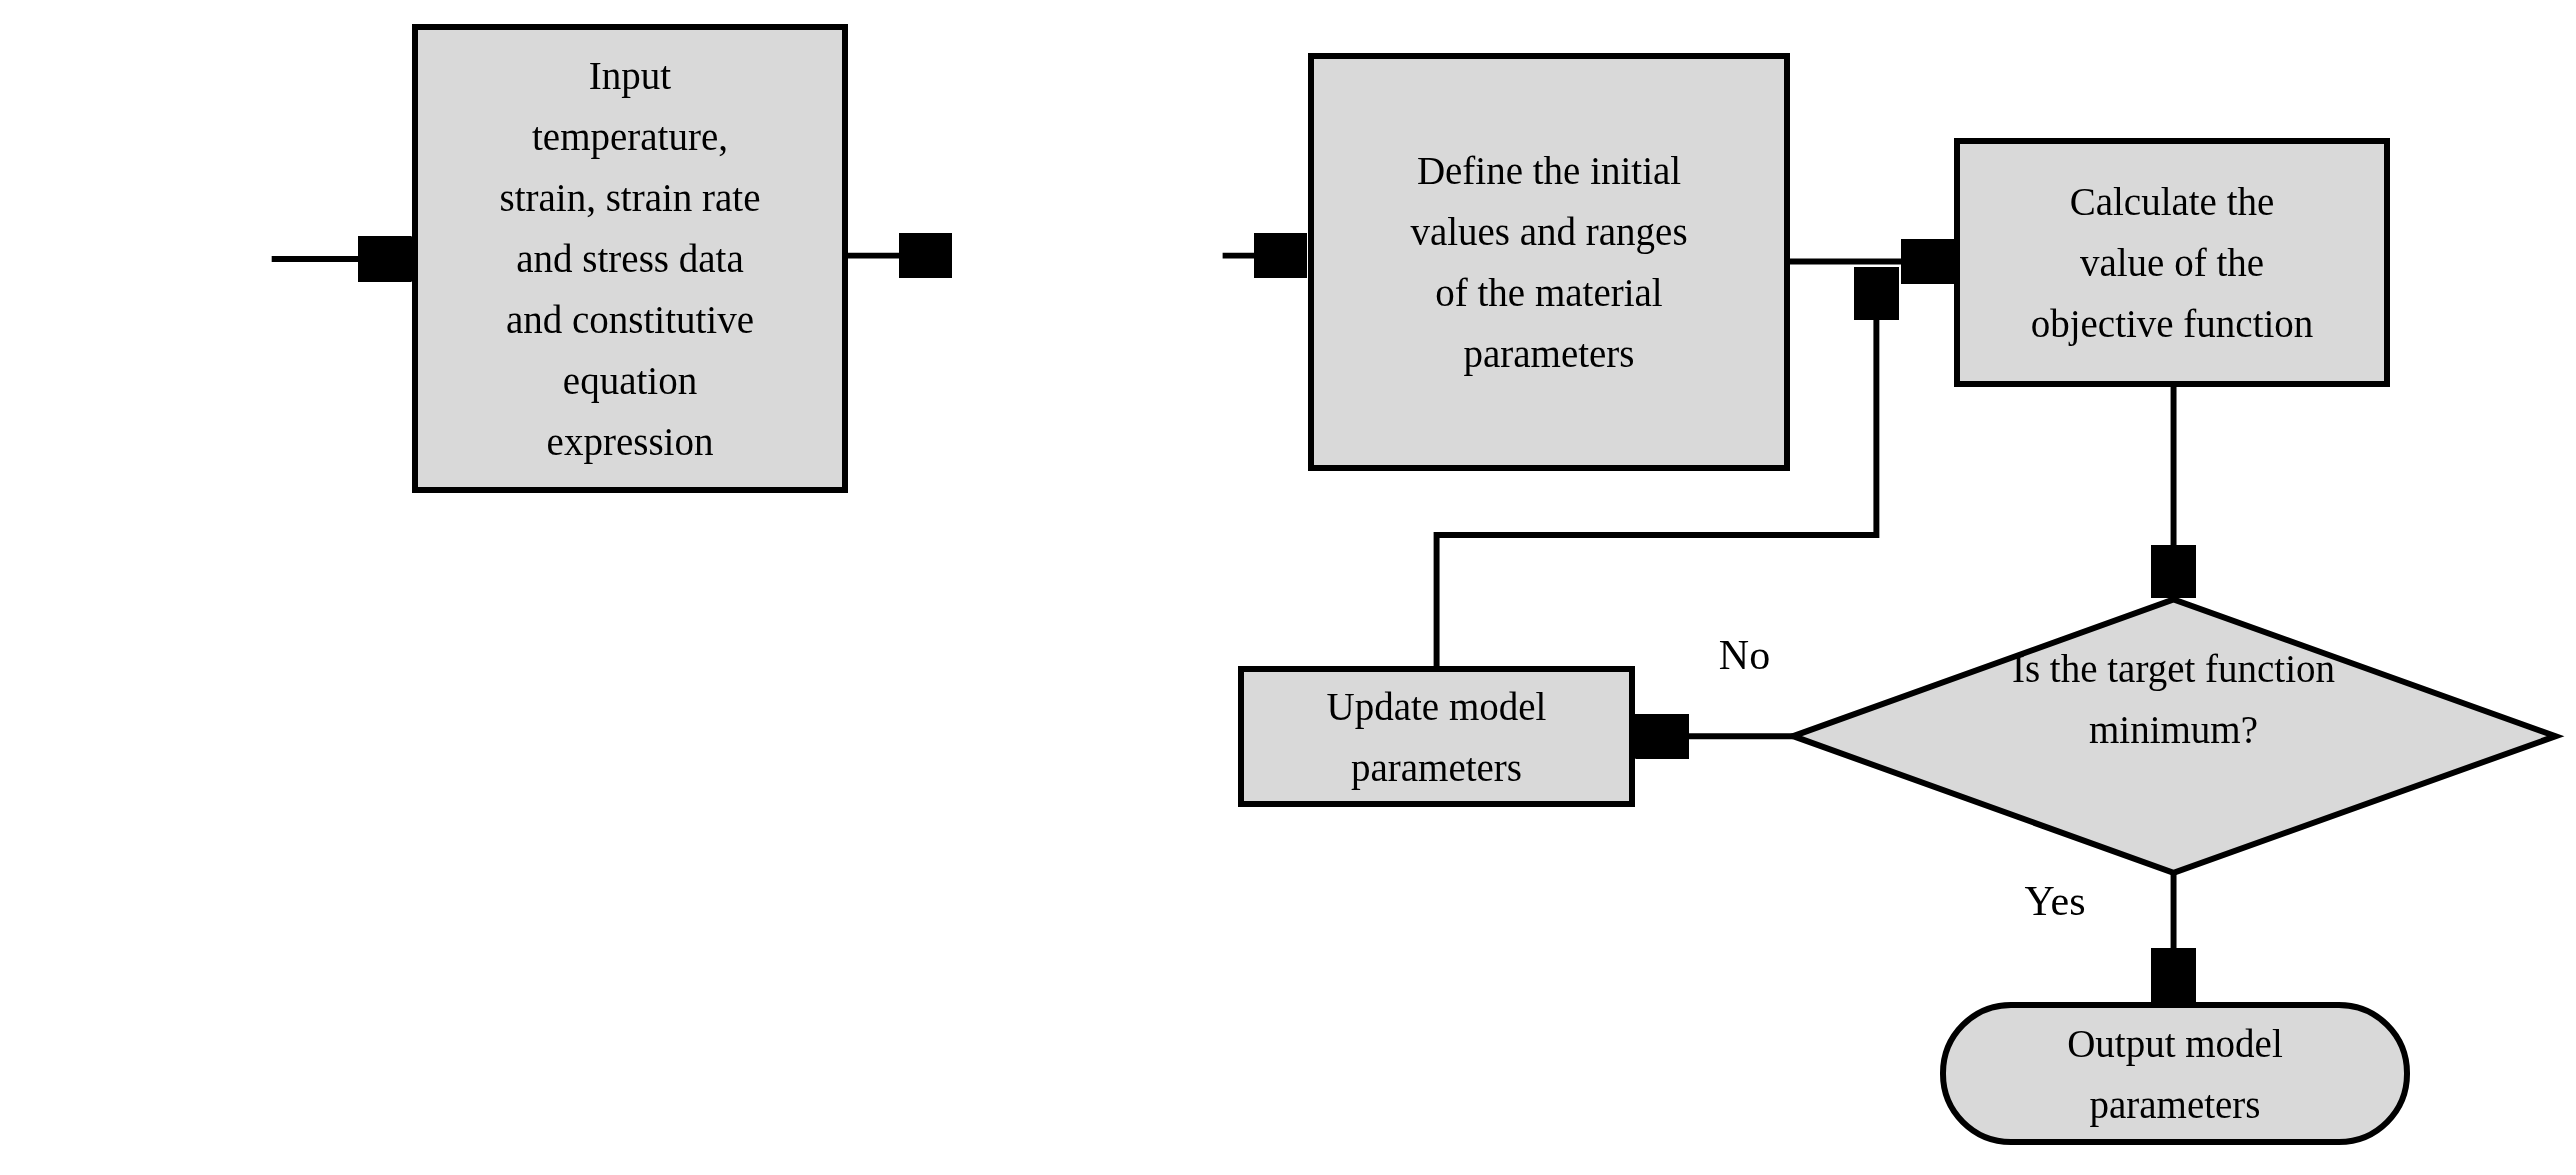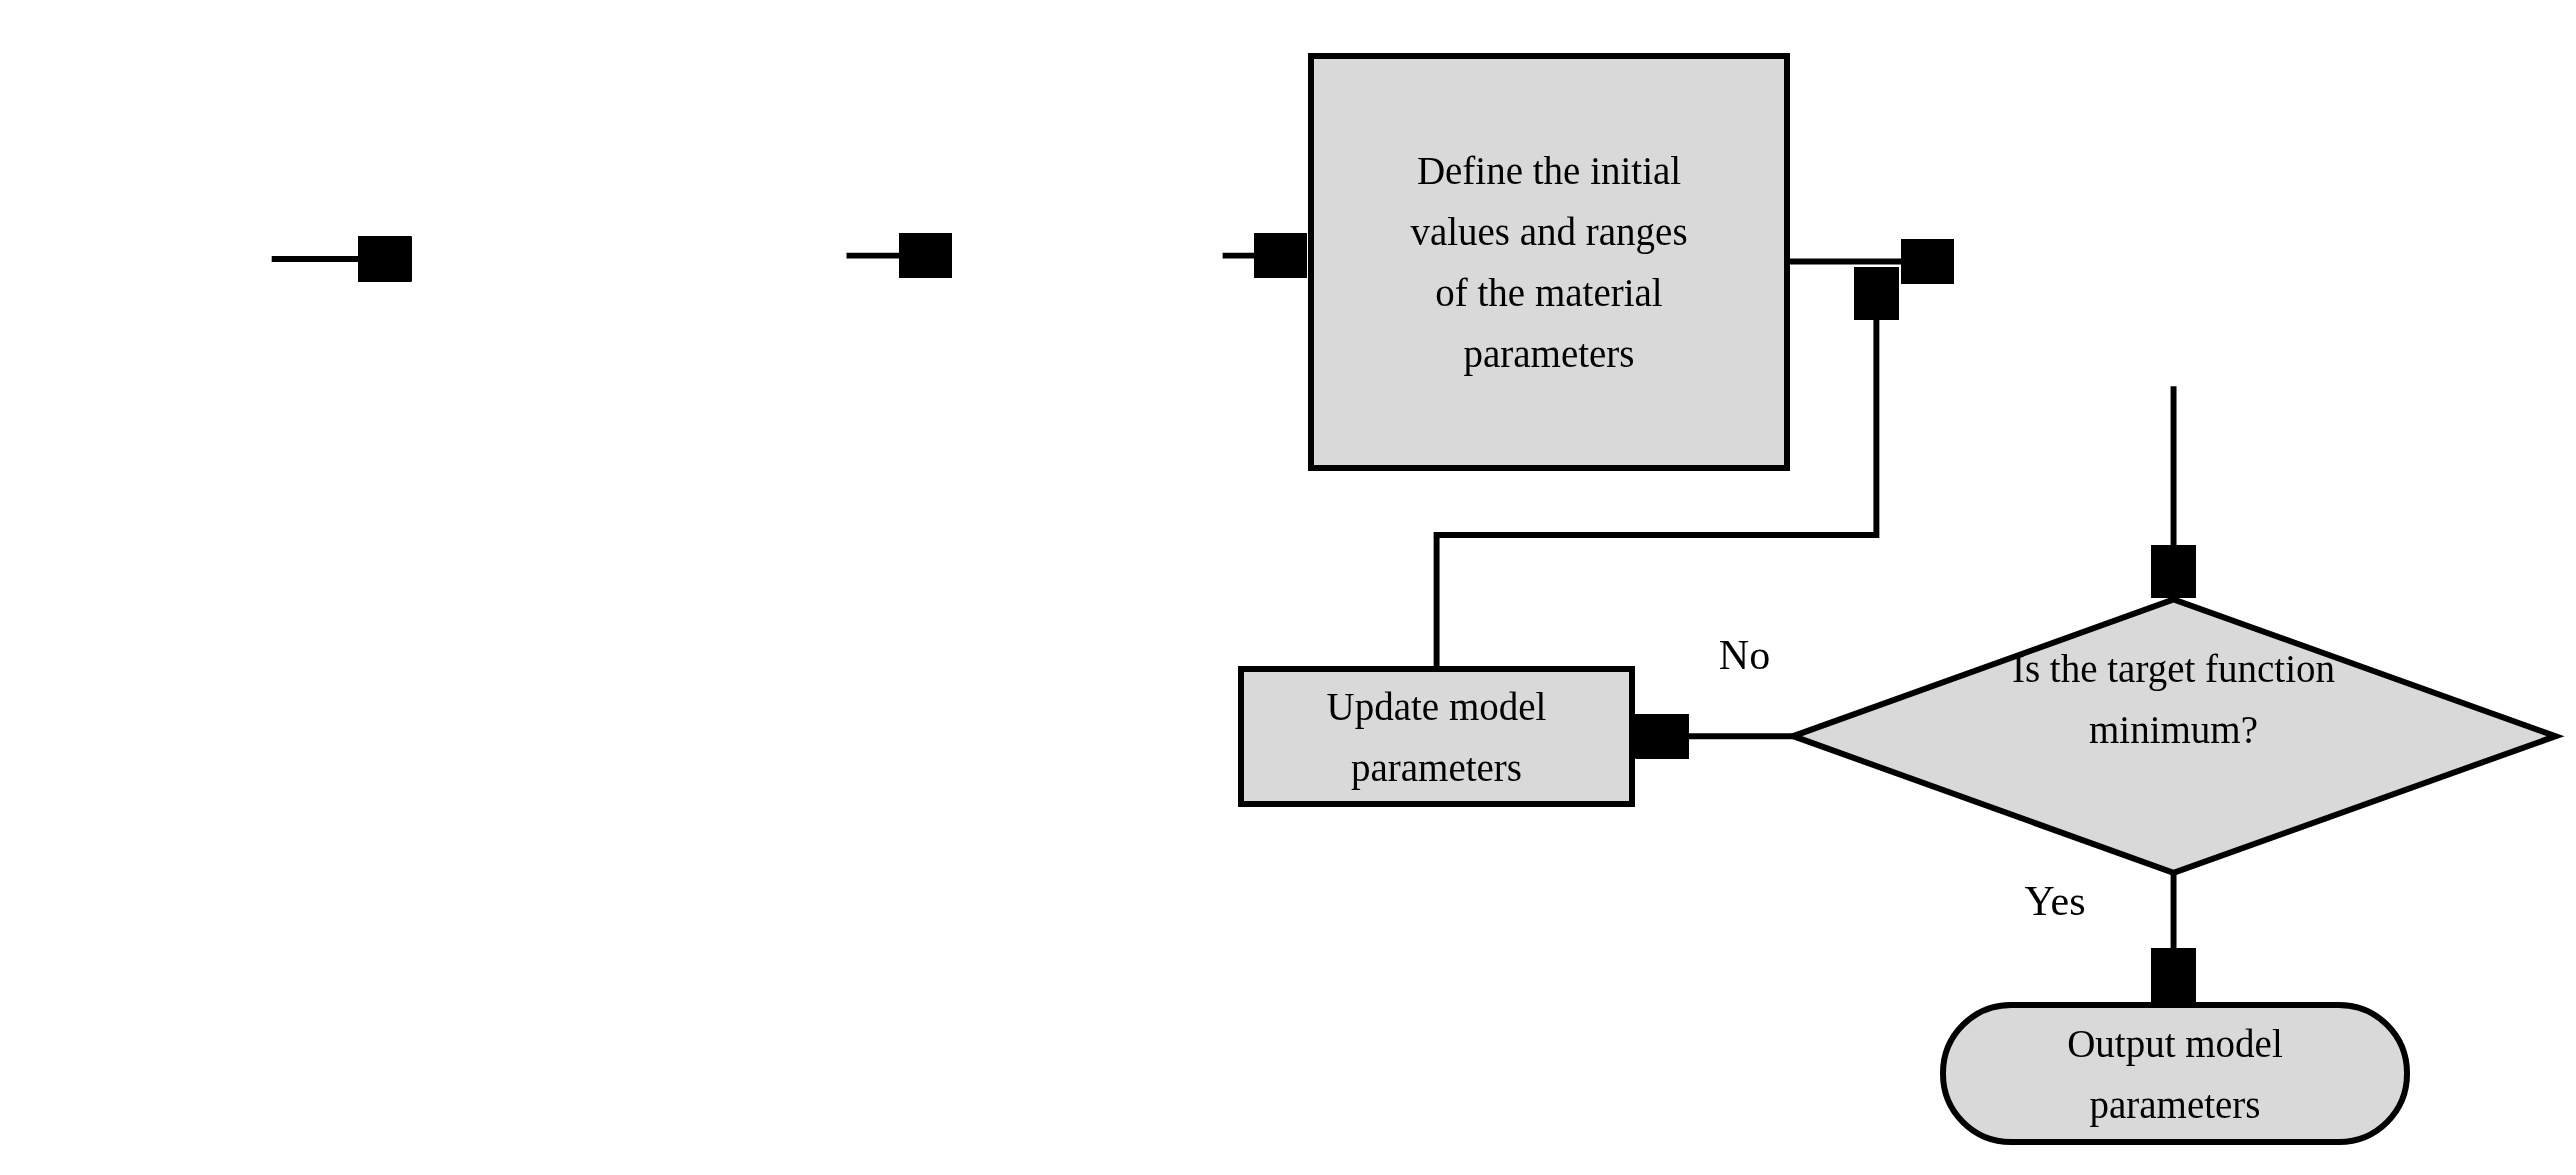--- a/index.html
+++ b/index.html
@@ -66,29 +66,43 @@
     <line x1="2560" y1="455" x2="2560" y2="702" marker-end="url(#arrow)"></line>
 
     <line x1="2112" y1="867" x2="1929" y2="867" marker-end="url(#arrow)"></line>
 
     <path d="M1692,785 L1692,630 L2210,630 L2210,317" marker-end="url(#arrow)"></path>
 
     <line x1="2560" y1="1028" x2="2560" y2="1177" marker-end="url(#arrow)"></line>
   </svg>
 
 
+  <div class="node" style="left:412px;top:24px;width:436px;height:469px;">
+    <span>Input
+temperature,
+strain, strain rate
+and stress data
+and constitutive
+equation
+expression</span>
+  </div>
 
 
   <div class="node" style="left:1308px;top:53px;width:482px;height:418px;text-align:center;">
     <span>Define the initial
 values and ranges
 of the material
 parameters</span>
   </div>
 
+  <div class="node" style="left:1954px;top:138px;width:436px;height:249px;">
+    <span>Calculate the
+value of the
+objective function</span>
+  </div>
 
   <div class="diamond-label" style="left:1834px;top:595px;width:679px;height:208px;">
     <span>Is the target function
 minimum?</span>
   </div>
 
   <div class="node" style="left:1238px;top:666px;width:397px;height:141px;align-items:center;">
     <span>Update model
 parameters</span>
   </div>

